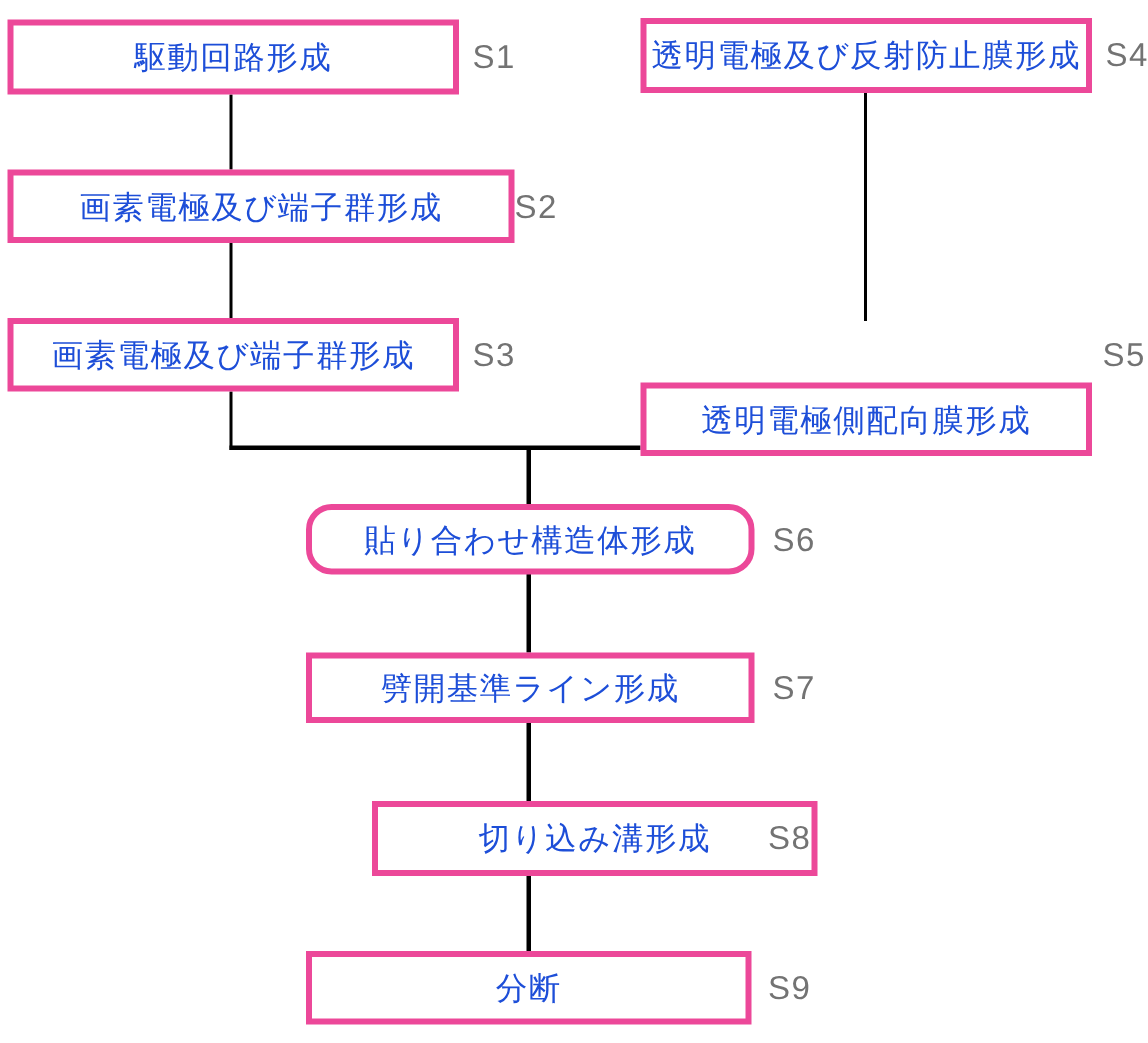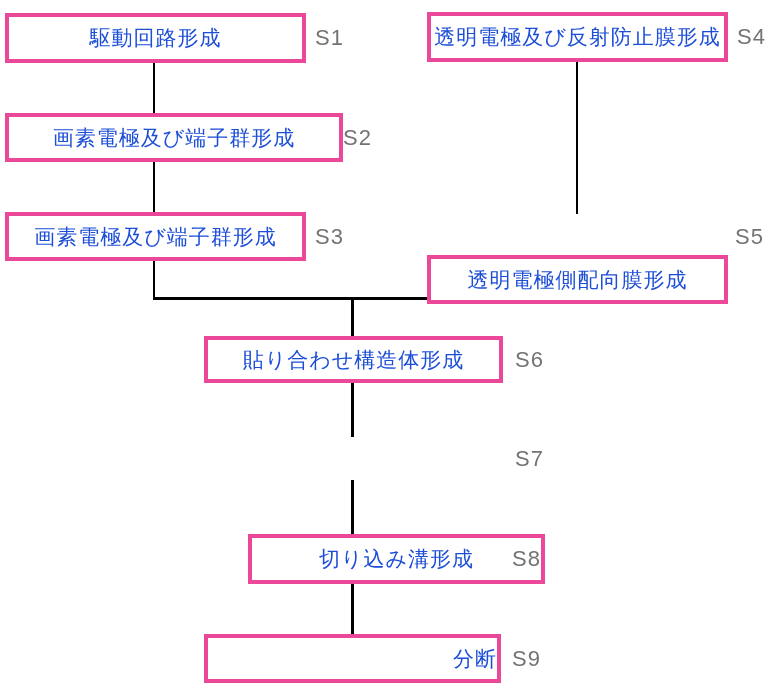--- a/index.html
+++ b/index.html
@@ -75,30 +75,33 @@
   <div class="node" style="left:5px; top:212px; width:301px; height:49px;">
     <span>画素電極及び端子群形成</span>
   </div>
   <div class="step-label" style="left:315px; top:212px; height:49px;">S3</div>
 
   <div class="node" style="left:427px; top:212px; width:301px; height:49px;margin-top:43px;">
     <span>透明電極側配向膜形成</span>
   </div>
   <div class="step-label" style="left:735px; top:212px; height:49px;">S5</div>
 
-  <div class="node" style="left:204px; top:336px; width:299px; height:47px;">
+  <div class="node" style="left:204px; top:336px; width:299px; height:47px;border-radius:17px;">
     <span>貼り合わせ構造体形成</span>
   </div>
   <div class="step-label" style="left:515px; top:336px; height:47px;">S6</div>
 
+  <div class="node" style="left:204px; top:435px; width:299px; height:47px;">
+    <span>劈開基準ライン形成</span>
+  </div>
   <div class="step-label" style="left:515px; top:435px; height:47px;">S7</div>
 
   <div class="node" style="left:204px; top:534px; width:297px; height:50px;margin-left:44px;">
     <span>切り込み溝形成</span>
   </div>
   <div class="step-label" style="left:512px; top:534px; height:50px;">S8</div>
 
-  <div class="node" style="left:204px; top:634px; width:297px; height:49px;justify-content:flex-end;">
+  <div class="node" style="left:204px; top:634px; width:297px; height:49px;">
     <span>分断</span>
   </div>
   <div class="step-label" style="left:512px; top:634px; height:49px;">S9</div>
 
 </div>
 
 </body></html>

